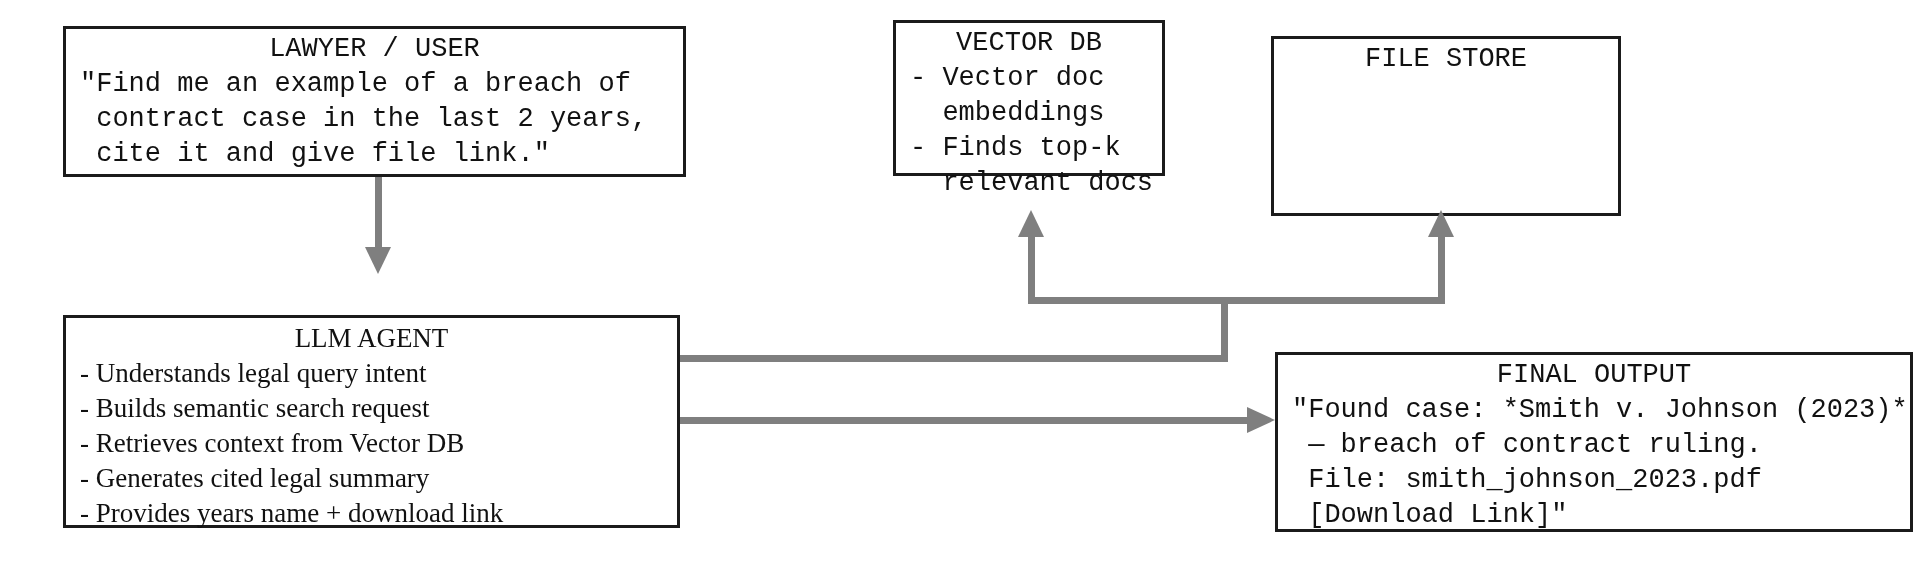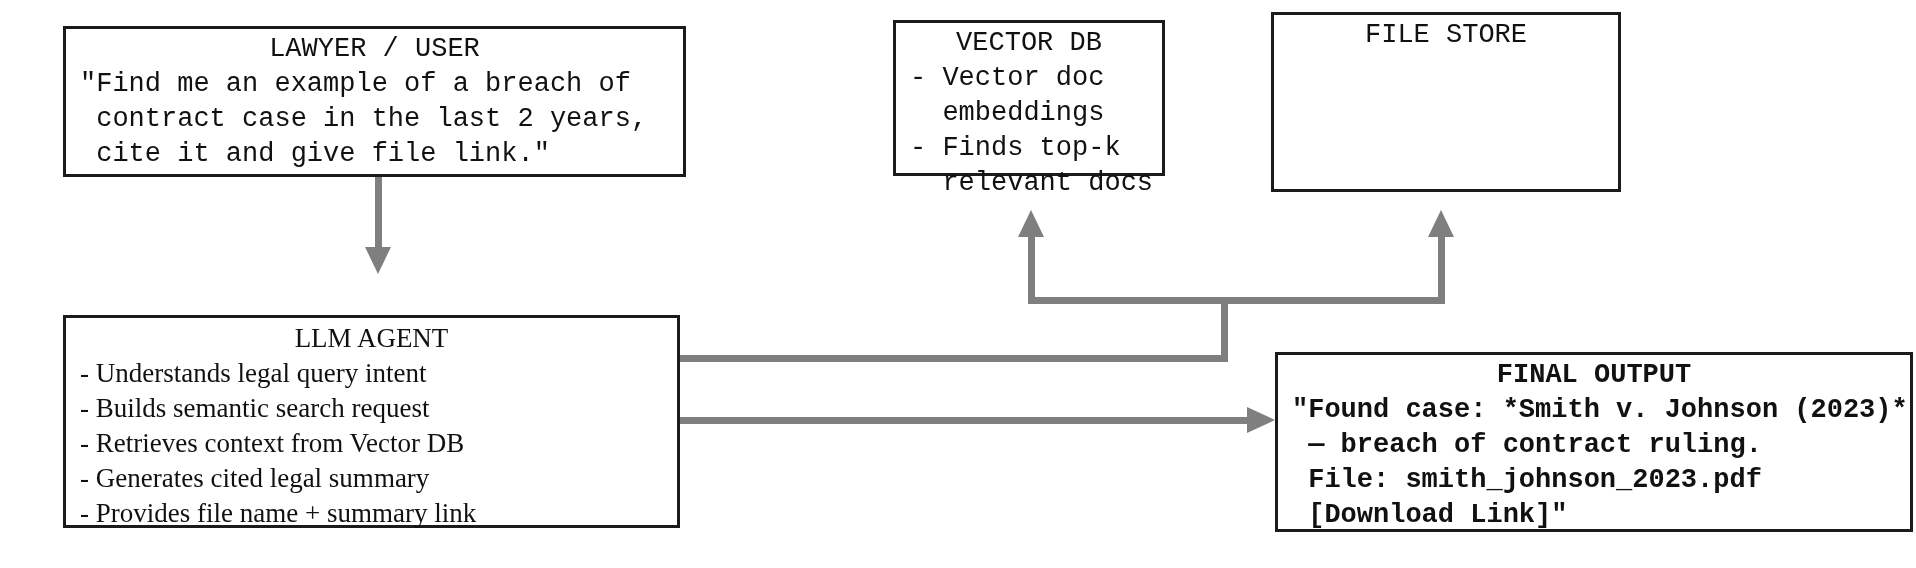--- a/index.html
+++ b/index.html
@@ -29,23 +29,23 @@
     text-align: center;
     white-space: pre;
     padding-top: 3px;
   }
   .node-body {
     white-space: pre;
     padding-left: 14px;
   }
   #node-lawyer-user  { left: 35px;   top: 26px;  width: 623px; height: 151px; }
   #node-vector-db    { left: 865px;  top: 20px;  width: 272px; height: 156px; }
-  #node-file-store   { left: 1243px; top: 12px;  width: 350px; height: 180px; }
+  #node-file-store   { left: 1243px; top: 36px;  width: 350px; height: 180px; }
   #node-llm-agent    { left: 35px;   top: 315px; width: 617px; height: 213px; font-family: Liberation Serif, serif; }
-  #node-final-output { left: 1247px; top: 352px; width: 638px; height: 180px; font-weight: bold; }
+  #node-final-output { left: 1247px; top: 352px; width: 638px; height: 180px; }
 
   .shaft {
     position: absolute;
     background: var(--arrow, #7f7f7f);
   }
   .head {
     position: absolute;
     width: 0;
     height: 0;
   }
@@ -100,21 +100,21 @@
   <div class="node" id="node-file-store">
     <div class="node-title">FILE STORE</div>
   </div>
 
   <div class="node" id="node-llm-agent">
     <div class="node-title">LLM AGENT</div>
     <div class="node-body">- Understands legal query intent
 - Builds semantic search request
 - Retrieves context from Vector DB
 - Generates cited legal summary
-- Provides file name + summary link</div>
+- Provides years name + download link</div>
   </div>
 
   <div class="node" id="node-final-output">
     <div class="node-title">FINAL OUTPUT</div>
     <div class="node-body">"Found case: *Smith v. Johnson (2023)*
  — breach of contract ruling.
  File: smith_johnson_2023.pdf
  [Download Link]"</div>
   </div>
 

